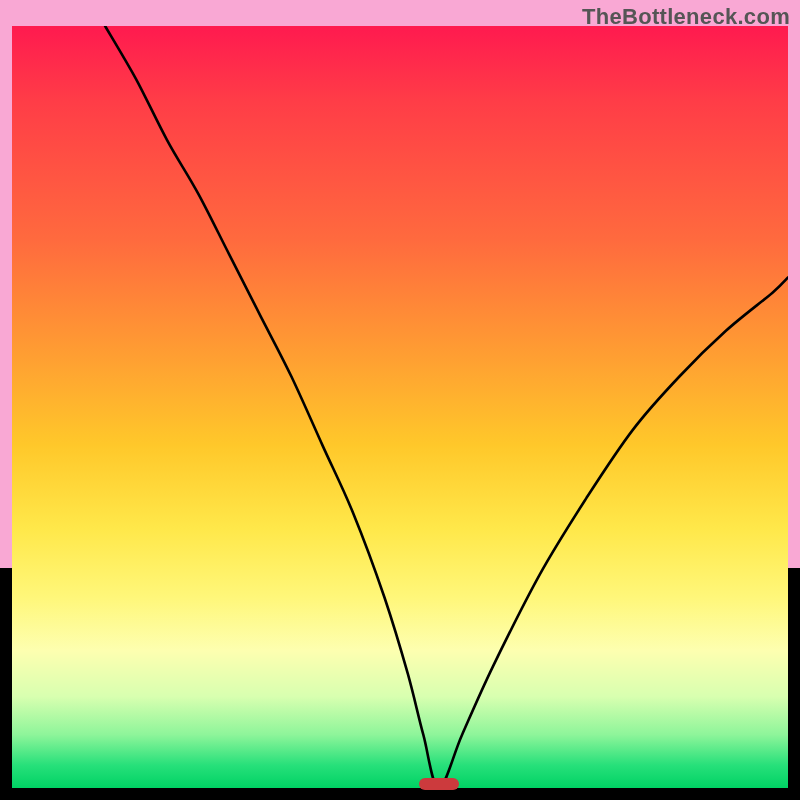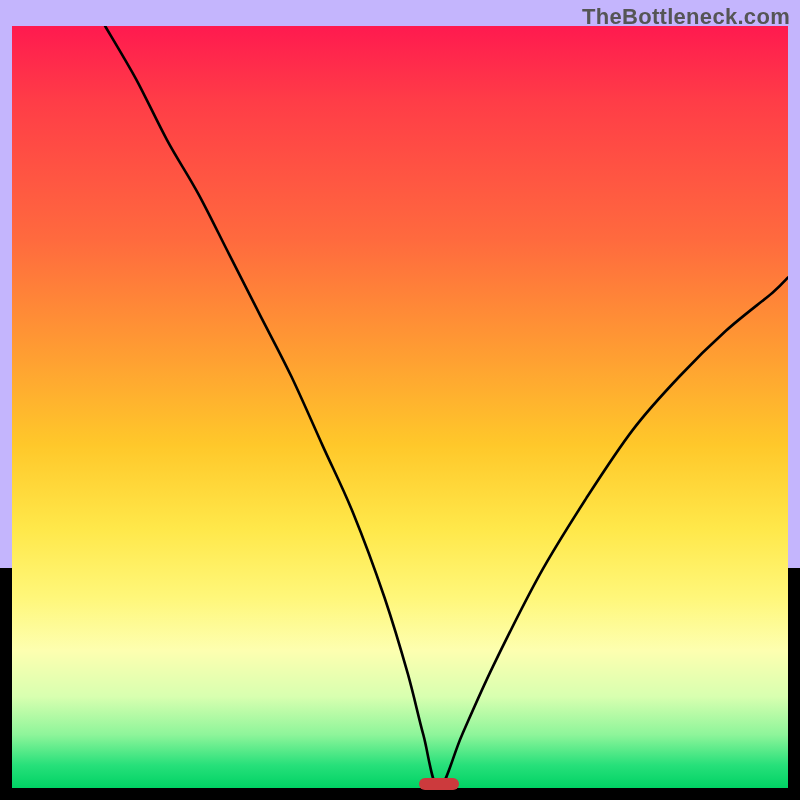--- a/index.html
+++ b/index.html
@@ -8,21 +8,21 @@
     width: 800px;
     height: 800px;
     background: #000;
     overflow: hidden;
     font-family: Arial, Helvetica, sans-serif;
   }
   .frame {
     position: relative;
     width: 800px;
     height: 568px;
-    background: #c4b5fd;
+    background: #f9a8d4;
   }
   .watermark {
     position: absolute;
     top: 4px;
     right: 10px;
     color: #555;
     font-size: 22px;
     font-weight: 600;
     letter-spacing: 0.3px;
     z-index: 10;

